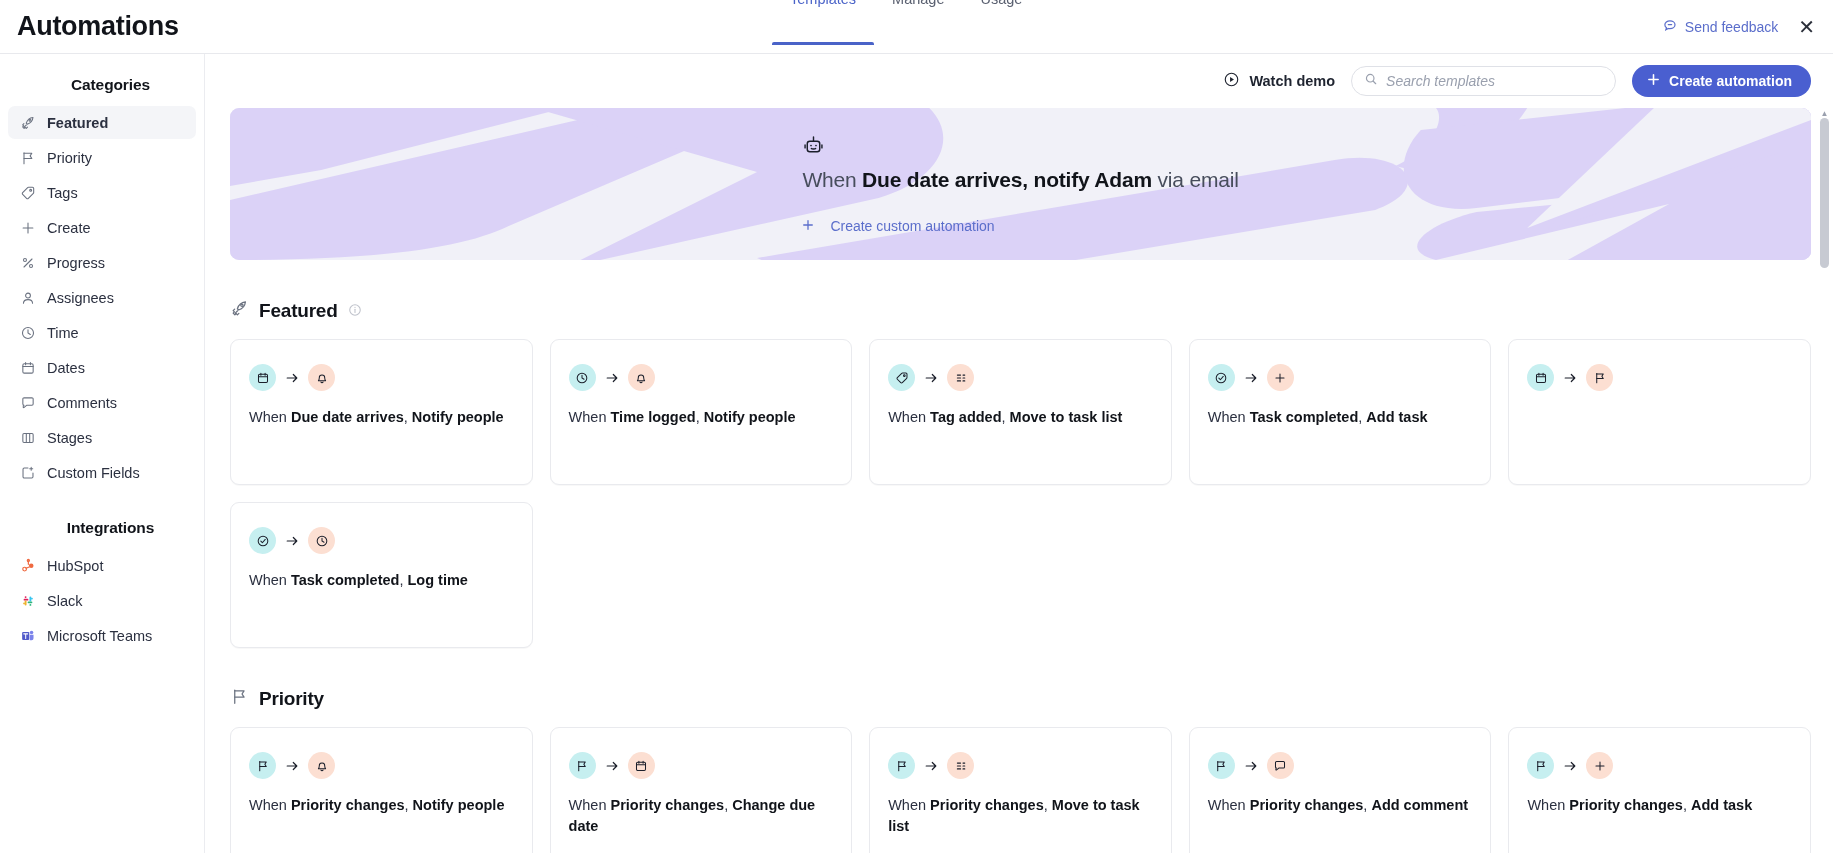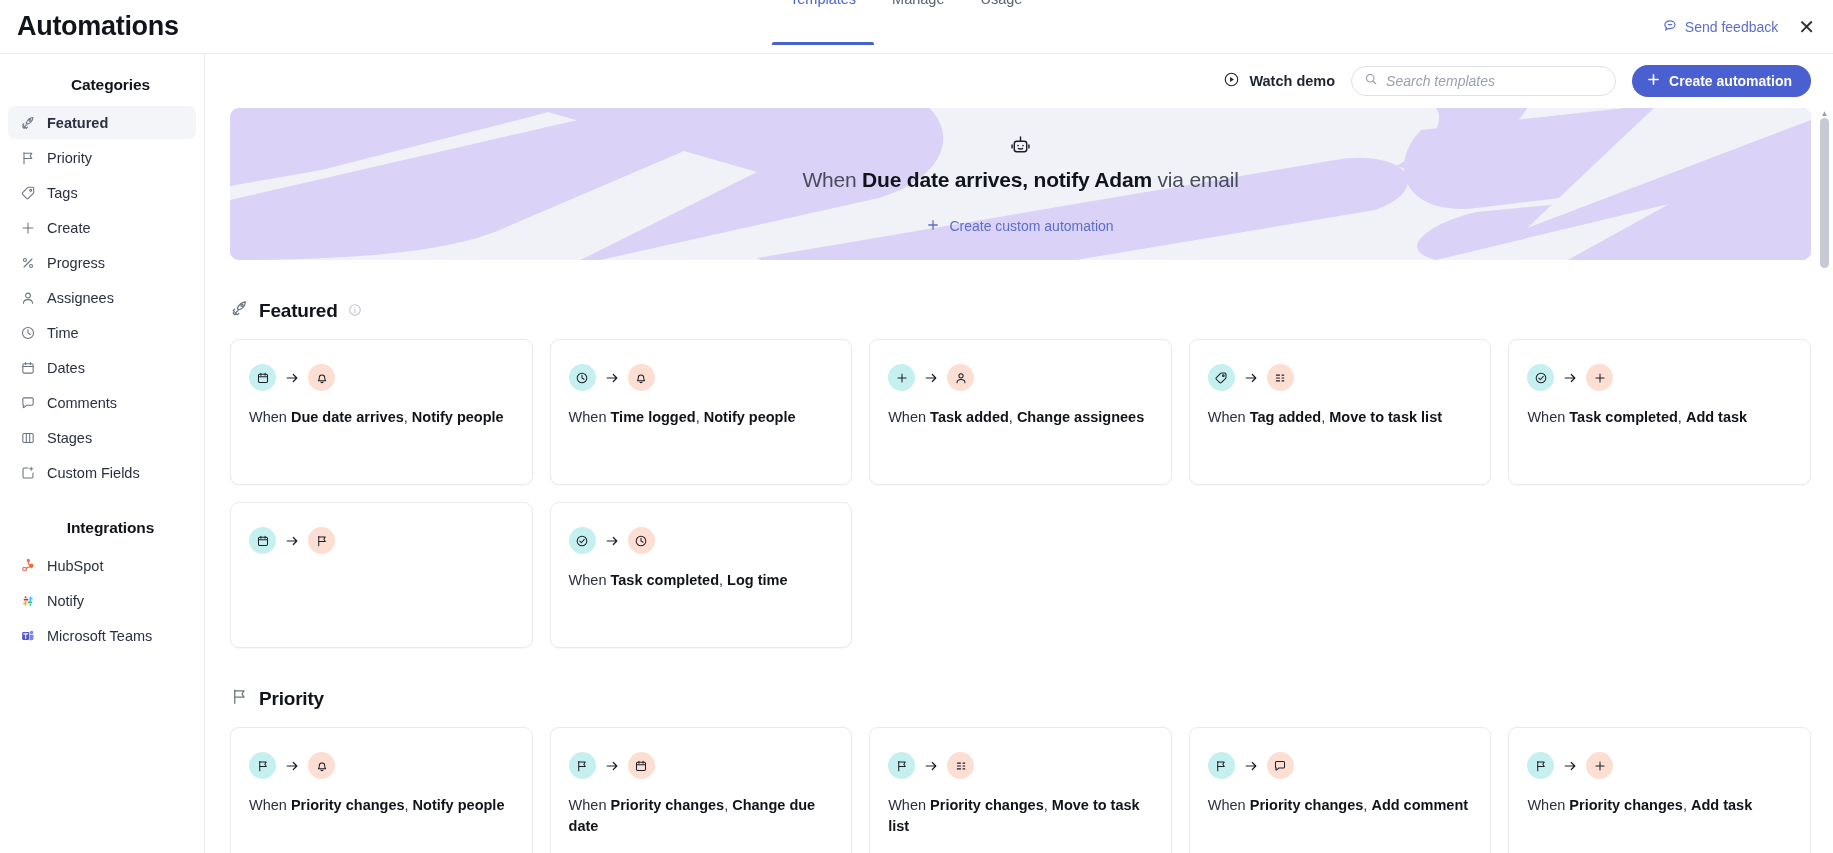--- a/index.html
+++ b/index.html
@@ -167,32 +167,32 @@
     position: relative;
     margin: 0 22px 0 25px;
     height: 152px;
     border-radius: 9px;
     overflow: hidden;
     background: #f1f1f8;
     display: flex; flex-direction: column;
     align-items: center; justify-content: center;
   }
   .hero-bg { position: absolute; inset: 0; width: 100%; height: 100%; }
-  .hero-content { position: relative; z-index: 2; text-align: center; }
+  .hero-content { position: relative; z-index: 2; }
   .robot-ico { margin-bottom: 7px; }
   .hero-title {
     font-size: 21px; color: #2b2f3a; white-space: nowrap;
     letter-spacing: -0.2px;
   }
   .hero-title b { font-weight: 700; color: #11141a; }
   .hero-title .muted { color: #474d5c; }
   .hero-link {
     margin-top: 26px;
     font-size: 14px; color: #5b6ecb;
-    display: inline-flex; align-items: center; gap: 10px;
+    display: inline-flex; align-items: center; gap: 16px;
     cursor: pointer;
   }
 
   
   .section-head {
     display: flex; align-items: center; gap: 10px;
     margin: 39px 0 16px 0;
     font-size: 19px; font-weight: 700; color: #11141a;
     letter-spacing: -0.2px;
   }
@@ -411,21 +411,21 @@
               <path d="M5.1 7.5h3.3" stroke="#e01e5a"></path>
             <path d="M11.7 5.1v3.3" stroke="#36c5f0"></path>
               <path d="M13.4 6.3h0" stroke="#36c5f0"></path>
             <path d="M12.9 10.5H9.6" stroke="#2eb67d"></path>
               <path d="M11.7 13.4h0" stroke="#2eb67d"></path>
             <path d="M6.3 12.9V9.6" stroke="#ecb22e"></path>
               <path d="M4.6 11.7h0" stroke="#ecb22e"></path>
           </g>
         </svg>
       </span>
-      <span>Notify</span>
+      <span>Slack</span>
     </div>
 
     <div class="side-item">
       <span class="side-ico">
         <svg width="16" height="16" viewBox="0 0 18 18">
           <rect x="2.4" y="4.4" width="8" height="9.2" rx="1.2" fill="#5059c9"></rect>
           <path d="M4.2 6.6h4.4M6.4 6.6v5.2" stroke="#fff" stroke-width="1.15" stroke-linecap="round"></path>
           <circle cx="13" cy="5.1" r="2" fill="#7b83eb"></circle>
           <path d="M11 7.5h4.2v4.1a2.1 2.1 0 0 1-2.1 2.1H11Z" fill="#7b83eb"></path>
         </svg>
@@ -577,43 +577,20 @@
                 <path d="M4.4 12.4c1-.9 1.1-1.9 1.1-3.6 0-2.2 1.6-3.6 3.5-3.6s3.5 1.4 3.5 3.6c0 1.7.1 2.7 1.1 3.6Z"></path>
                   <path d="M7.6 14.2a1.5 1.5 0 0 0 2.8 0"></path>
               </svg>
             </span>
           </div>
           <div class="card-text">
             <span>When </span><b>Time logged</b><span>, </span><b>Notify people</b>
           </div>
         </div>
 
-        <div class="card">
-          <div class="card-icons">
-            <span class="ci teal">
-              <svg width="14" height="14" viewBox="0 0 18 18" fill="none" stroke="#1b1f2b" stroke-width="1.3" stroke-linecap="round">
-                  <path d="M9 3.8v10.4M3.8 9h10.4"></path>
-                </svg>
-            </span>
-            <span class="arr">
-              <svg width="14" height="14" viewBox="0 0 16 16" fill="none" stroke="#1b1f2b" stroke-width="1.35" stroke-linecap="round" stroke-linejoin="round">
-                  <path d="M2.5 8h11M9.5 4l4 4-4 4"></path>
-                </svg>
-            </span>
-            <span class="ci peach">
-              <svg width="14" height="14" viewBox="0 0 18 18" fill="none" stroke="#1b1f2b" stroke-width="1.3" stroke-linecap="round">
-                <circle cx="9" cy="6.2" r="2.7"></circle>
-                  <path d="M3.9 15c0-2.6 2.3-4.2 5.1-4.2s5.1 1.6 5.1 4.2"></path>
-              </svg>
-            </span>
-          </div>
-          <div class="card-text">
-            <span>When </span><b>Task added</b><span>, </span><b>Change assignees</b>
-          </div>
-        </div>
 
         <div class="card">
           <div class="card-icons">
             <span class="ci teal">
               <svg width="14" height="14" viewBox="0 0 18 18" fill="none" stroke="#1b1f2b" stroke-width="1.3" stroke-linejoin="round">
                 <path d="M9.6 2.6H14a1.4 1.4 0 0 1 1.4 1.4v4.4a1.4 1.4 0 0 1-.4 1l-5.6 5.6a1.4 1.4 0 0 1-2 0L3 10.6a1.4 1.4 0 0 1 0-2l5.6-5.6a1.4 1.4 0 0 1 1-.4Z"></path>
                 <circle cx="12" cy="6" r="1.05"></circle>
               </svg>
             </span>
             <span class="arr">

